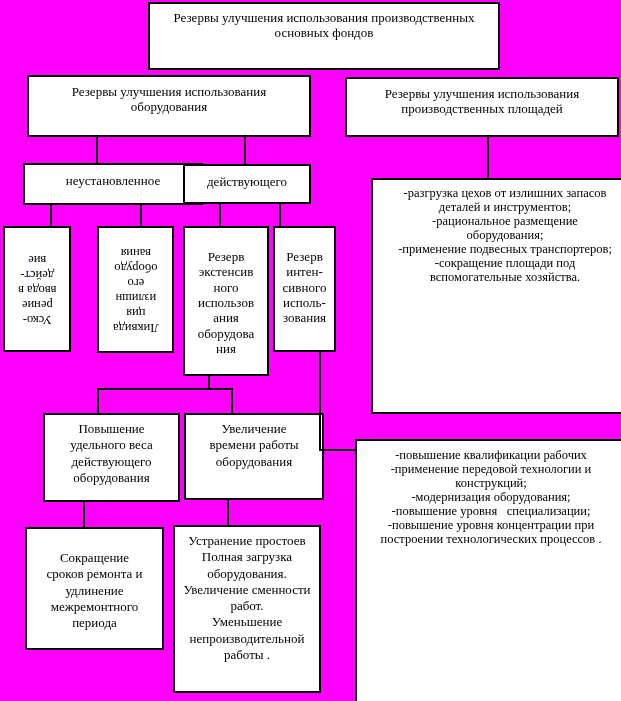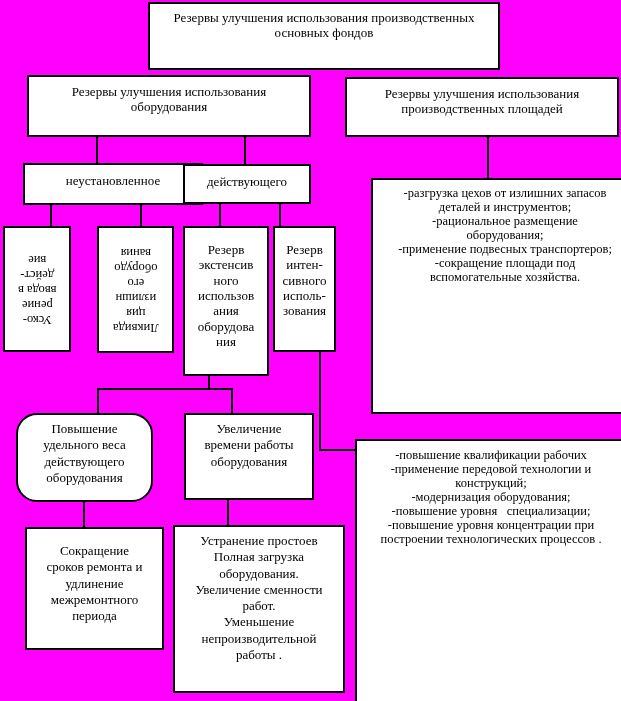--- a/index.html
+++ b/index.html
@@ -14,21 +14,21 @@
   .box{
     position:absolute;
     background:#ffffff;
     border:2px solid #000;
     box-sizing:border-box;
     text-align:center;
     font-size:13px;
     line-height:1.18;
   }
   .txt{white-space:pre-wrap;padding:0 2px;}
-  .pt5{padding-top:14px}.pt6{padding-top:6px}.pt7{padding-top:7px}.pt8{padding-top:8px}
+  .pt5{padding-top:21px}.pt6{padding-top:6px}.pt7{padding-top:7px}.pt8{padding-top:8px}
   .small{font-size:12.5px;line-height:1.12;}
   .mid{line-height:1.25;}
   .rotbox{display:flex;align-items:center;justify-content:center;}
   .rot{transform:rotate(180deg);font-size:12.5px;line-height:1.2;}
   .vline,.hline{position:absolute;background:#000;}
   .vline{width:2px;}
   .hline{height:2px;}
 </style>
 </head>
 <body>
@@ -91,27 +91,27 @@
   <div class="box small pt6" style="left:371px;top:178px;width:268px;height:236px;">
     <div class="txt">-разгрузка цехов от излишних запасов
 деталей и инструментов;
 -рациональное размещение
 оборудования;
 -применение подвесных транспортеров;
 -сокращение площади под
 вспомогательные хозяйства.</div>
   </div>
 
-  <div class="box mid pt6" style="left:16px;top:413px;width:137px;height:89px;border-radius:21px;">
+  <div class="box mid pt6" style="left:43px;top:413px;width:137px;height:89px;">
     <div class="txt">Повышение
 удельного веса
 действующего
 оборудования</div>
   </div>
-  <div class="box mid pt6" style="left:184px;top:413px;width:130px;height:87px;">
+  <div class="box mid pt6" style="left:184px;top:413px;width:140px;height:87px;">
     <div class="txt">Увеличение
 времени работы
 оборудования</div>
   </div>
 
   <div class="box small pt7" style="left:355px;top:439px;width:272px;height:270px;">
     <div class="txt">-повышение квалификации рабочих
 -применение передовой технологии и
 конструкций;
 -модернизация оборудования;
@@ -120,21 +120,21 @@
 построении технологических процессов .</div>
   </div>
 
   <div class="box mid pt5" style="left:25px;top:527px;width:139px;height:123px;">
     <div class="txt">Сокращение
 сроков ремонта и
 удлинение
 межремонтного
 периода</div>
   </div>
-  <div class="box mid pt6" style="left:173px;top:525px;width:172px;height:168px;">
+  <div class="box mid pt6" style="left:173px;top:525px;width:148px;height:168px;">
     <div class="txt">Устранение простоев
 Полная загрузка
 оборудования.
 Увеличение сменности
 работ.
 Уменьшение
 непроизводительной
 работы .</div>
   </div>
 

